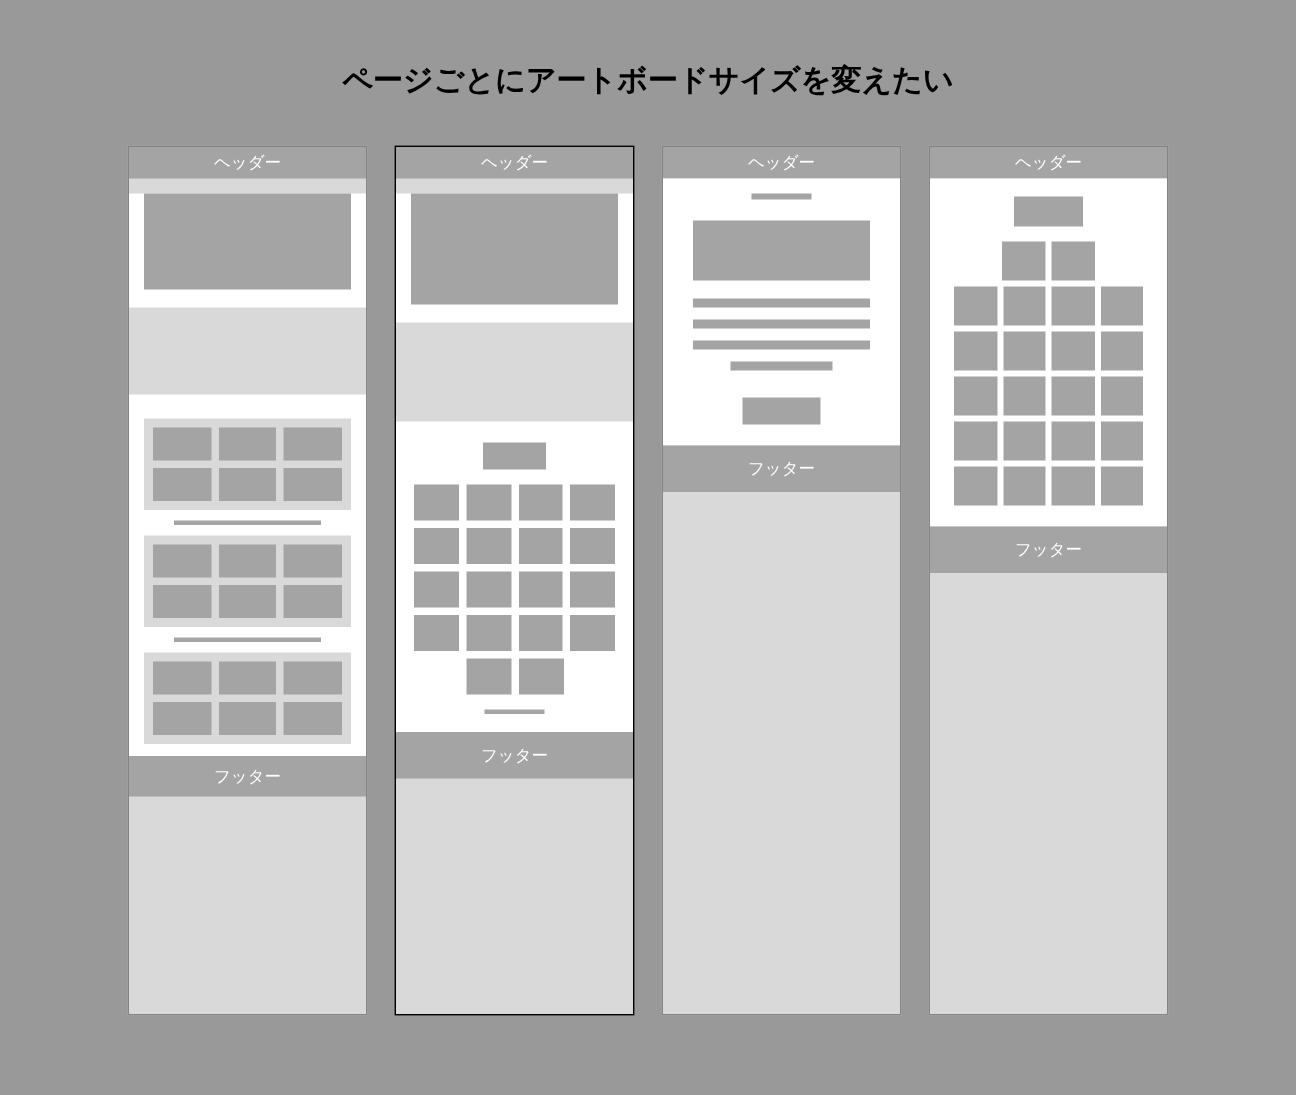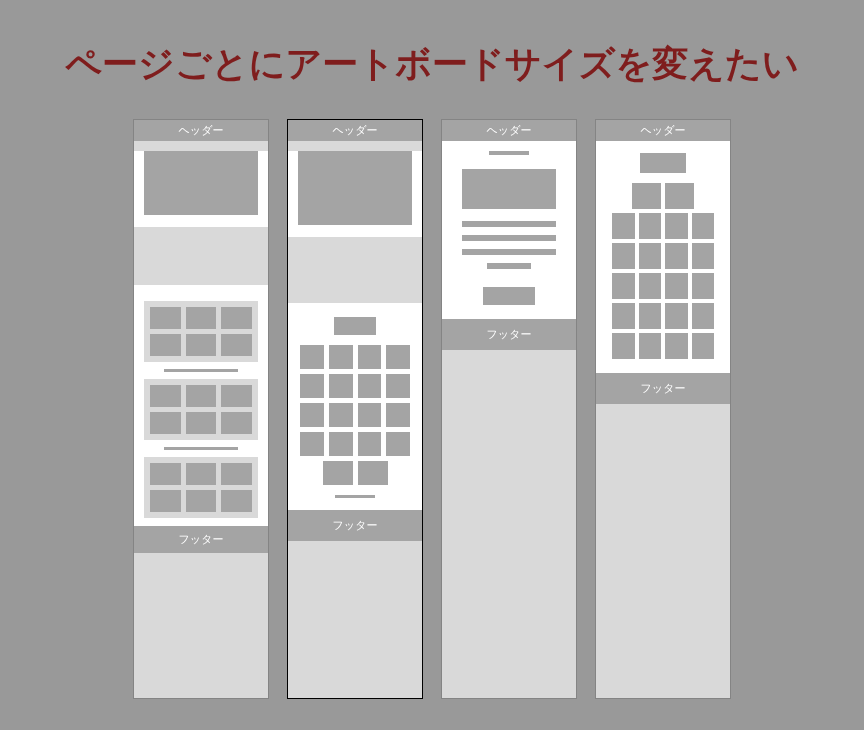--- a/index.html
+++ b/index.html
@@ -5,34 +5,34 @@
   * { box-sizing: border-box; margin: 0; padding: 0; }
   body {
     background: #999999;
     width: 864px;
     height: 730px;
     font-family: "Hiragino Sans", "Yu Gothic", sans-serif;
     overflow: hidden;
   }
   .title {
     text-align: center;
-    color: #7f1d1d;
-    font-size: 36px;
+    color: #000000;
+    font-size: 20px;
     font-weight: bold;
     padding: 40px 0 30px 0;
     font-family: Liberation Mono, monospace;
   }
   .artboards {
     display: flex;
     justify-content: center;
     gap: 18px;
     padding: 0 40px;
   }
   .artboard {
-    width: 136px;
+    width: 160px;
     height: 580px;
     background: #d9d9d9;
     position: relative;
     border: 1px solid #848484;
   }
   .artboard.selected {
     border: 1.5px solid #000000;
   }
   .bar {
     background: #a4a4a4;

